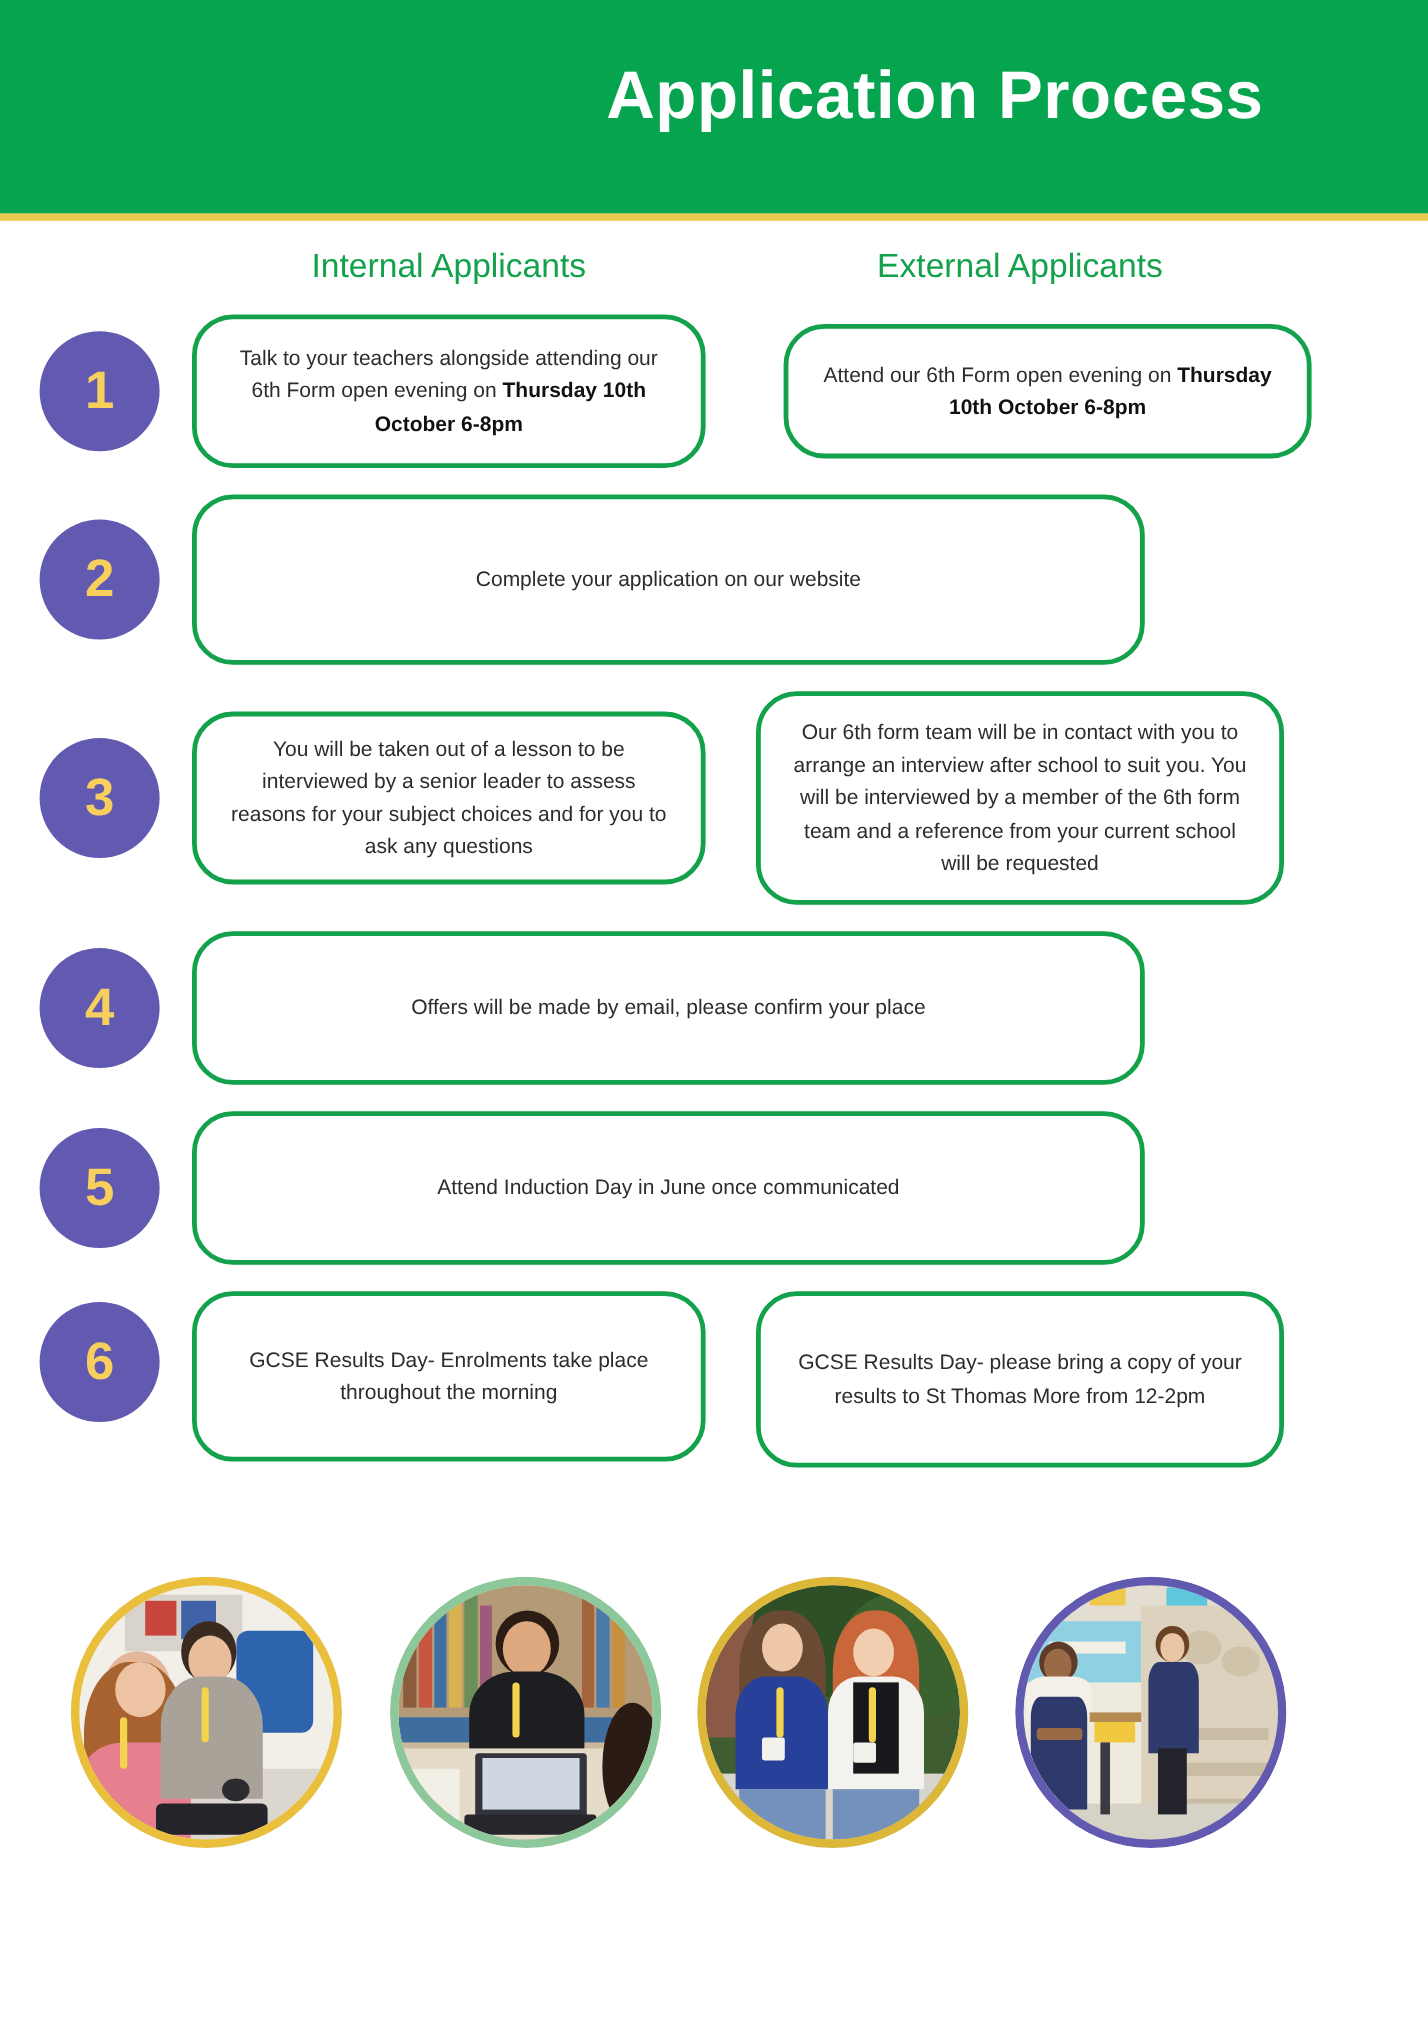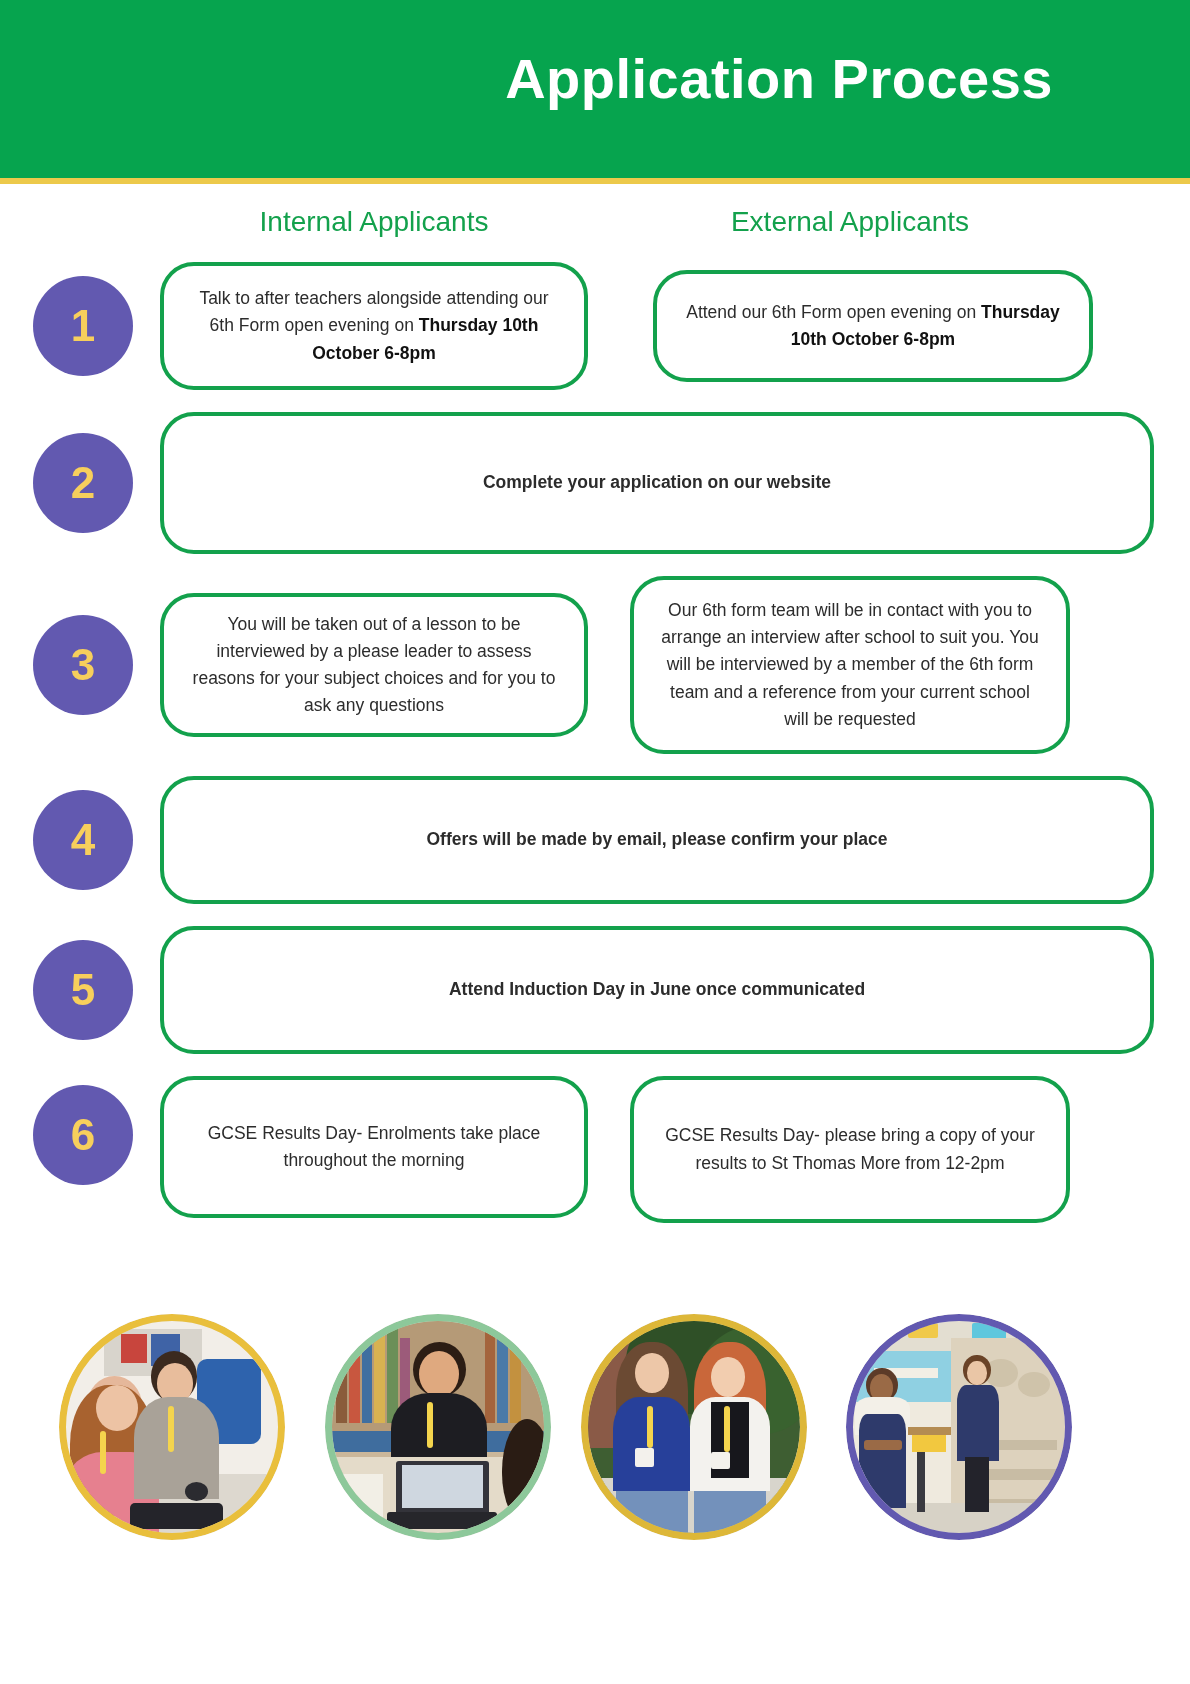--- a/index.html
+++ b/index.html
@@ -104,21 +104,21 @@
     text-align: center;
     color: #2c2c2c;
     font-size: 17.5px;
     line-height: 1.55;
     padding: 14px 26px;
   }
   .box b { font-weight: bold; color: #111111; }
 
   .box.internal { left: 160px; width: 428px; }
   .box.external { left: 630px; width: 440px; }
-  .box.full     { left: 160px; width: 994px; font-weight: bold; }
+  .box.full     { left: 160px; width: 794px; }
 
   
   .photos {
     position: absolute;
     left: 0; top: 1314px;
     width: 1190px;
     height: 300px;
   }
   .photo {
     position: absolute;
@@ -166,35 +166,35 @@
   <div class="col-headings">
     <div class="col-heading internal">Internal Applicants</div>
     <div class="col-heading external">External Applicants</div>
   </div>
 
   <div class="steps">
 
     <div class="step-row" style="height:128px;">
       <div class="badge" style="top:14px;">1</div>
       <div class="box internal" style="top:0; height:128px;">
-        <span><span>Talk to after teachers alongside attending our 6th Form open evening on </span><b>Thursday 10th October 6-8pm</b></span>
+        <span><span>Talk to your teachers alongside attending our 6th Form open evening on </span><b>Thursday 10th October 6-8pm</b></span>
       </div>
       <div class="box external" style="top:8px; height:112px;margin-left:23px;">
         <span><span>Attend our 6th Form open evening on </span><b>Thursday 10th October 6-8pm</b></span>
       </div>
     </div>
 
     <div class="step-row" style="height:142px;">
       <div class="badge" style="top:21px;">2</div>
       <div class="box full" style="top:0; height:142px;">Complete your application on our website</div>
     </div>
 
     <div class="step-row" style="height:178px;">
       <div class="badge" style="top:39px;">3</div>
-      <div class="box internal" style="top:17px; height:144px;">You will be taken out of a lesson to be interviewed by a please leader to assess reasons for your subject choices and for you to ask any questions</div>
+      <div class="box internal" style="top:17px; height:144px;">You will be taken out of a lesson to be interviewed by a senior leader to assess reasons for your subject choices and for you to ask any questions</div>
       <div class="box external" style="top:0; height:178px;">Our 6th form team will be in contact with you to arrange an interview after school to suit you. You will be interviewed by a member of the 6th form team and a reference from your current school will be requested</div>
     </div>
 
     <div class="step-row" style="height:128px;">
       <div class="badge" style="top:14px;">4</div>
       <div class="box full" style="top:0; height:128px;">Offers will be made by email, please confirm your place</div>
     </div>
 
     <div class="step-row" style="height:128px;">
       <div class="badge" style="top:14px;">5</div>

